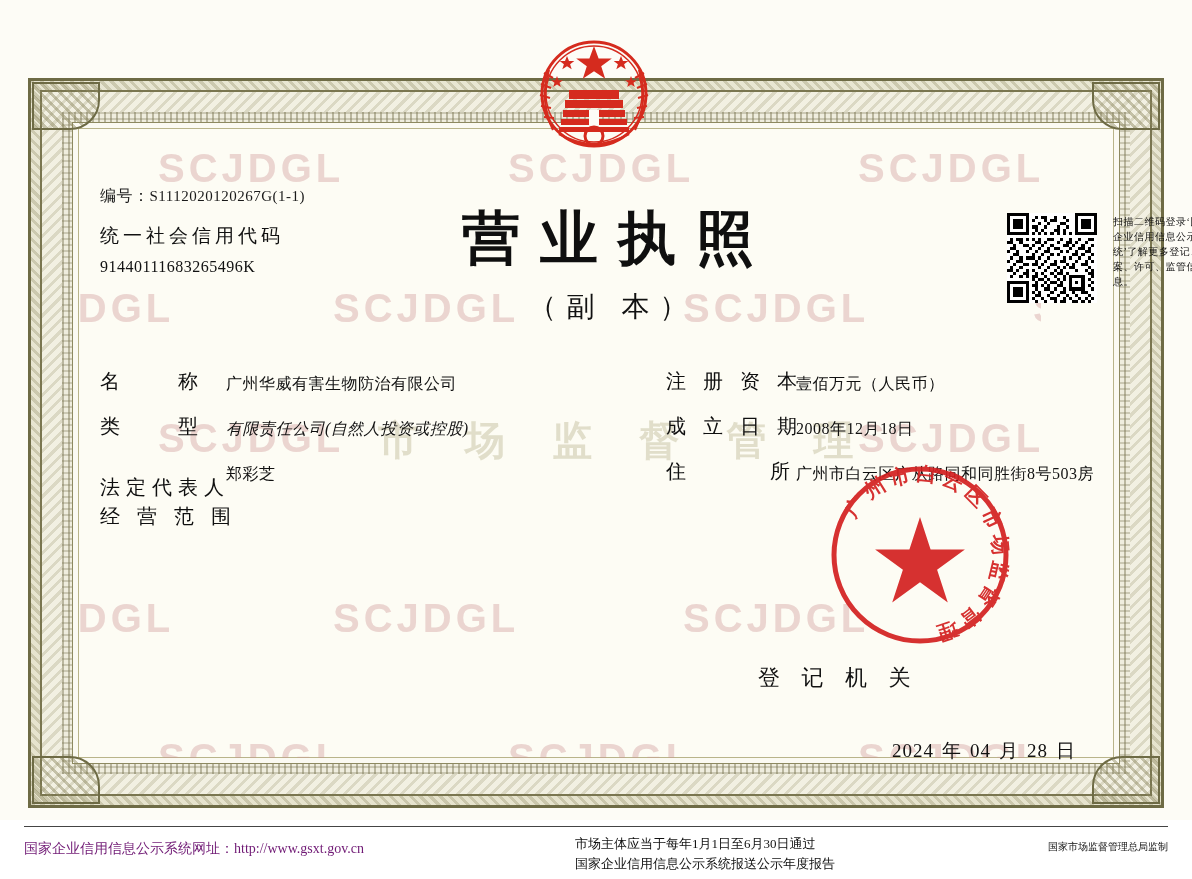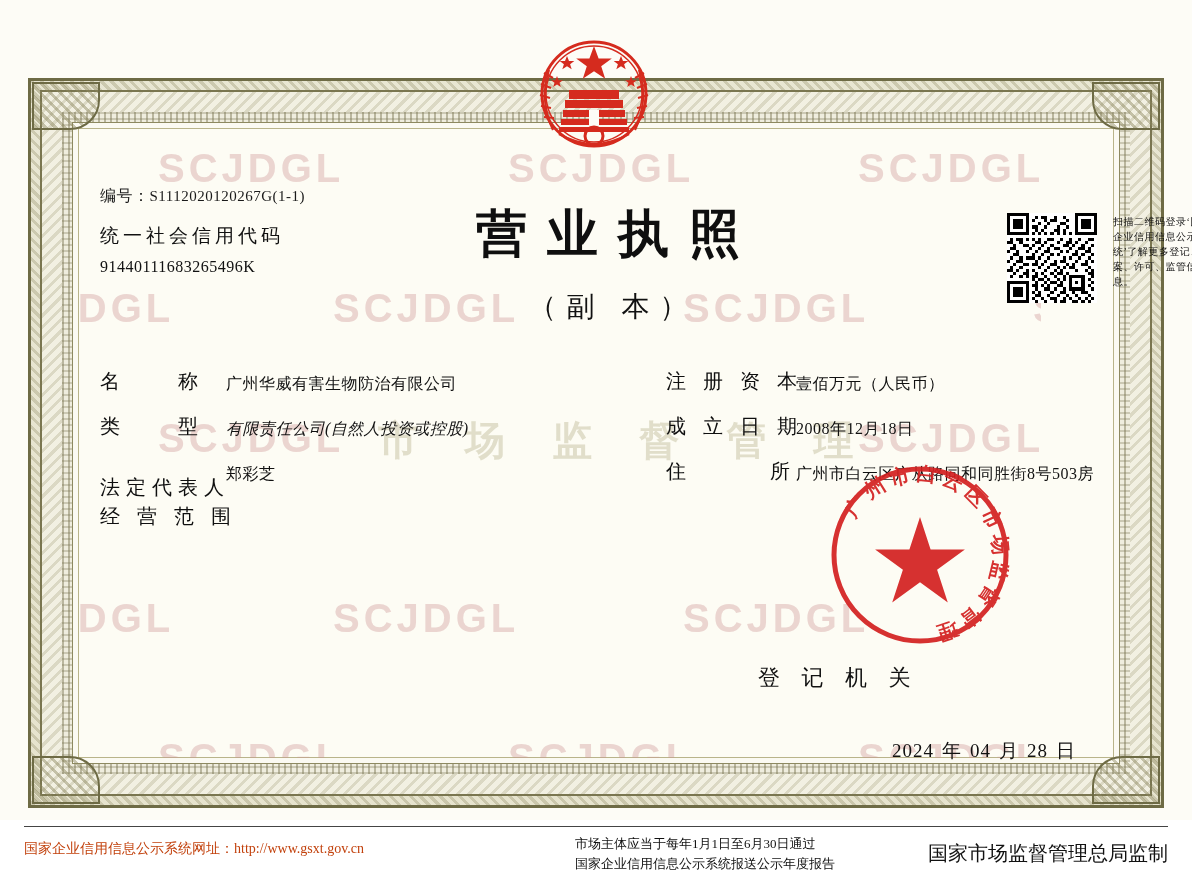--- a/index.html
+++ b/index.html
@@ -151,21 +151,21 @@
     font-size: 16px;
     color: #111;
     letter-spacing: 0.5px;
   }
 
   .main-title {
     position: absolute;
     left: 320px; top: 72px;
     width: 420px;
     text-align: center;
-    font-size: 51px;
+    font-size: 58px;
     font-weight: bold;
     letter-spacing: 20px;
     text-indent: 20px;
     color: #0f0f0f;
     font-family: "Liberation Serif", "DejaVu Serif", serif;
   }
   .sub-title {
     position: absolute;
     left: 320px; top: 160px;
     width: 420px;
@@ -256,34 +256,34 @@
   .footer-rule {
     position: absolute;
     left: 24px; top: 6px;
     width: 1144px;
     border-top: 1px solid #444;
   }
   .footer-left {
     position: absolute;
     left: 24px; top: 20px;
     font-size: 14px;
-    color: #c2410c;
+    color: #701a75;
   }
   .footer-left .url { font-family: "Liberation Serif", serif; font-size: 14px; }
   .footer-center {
     position: absolute;
     left: 575px; top: 14px;
     font-size: 13px;
     line-height: 20px;
     color: #111;
   }
   .footer-right {
     position: absolute;
     right: 24px; top: 20px;
-    font-size: 20px;
+    font-size: 10px;
     color: #111;
   }
 </style>
 </head>
 <body>
 
 <div id="certificate">
 
   <div class="border-outer"></div>
   <div class="border-mid"></div>

